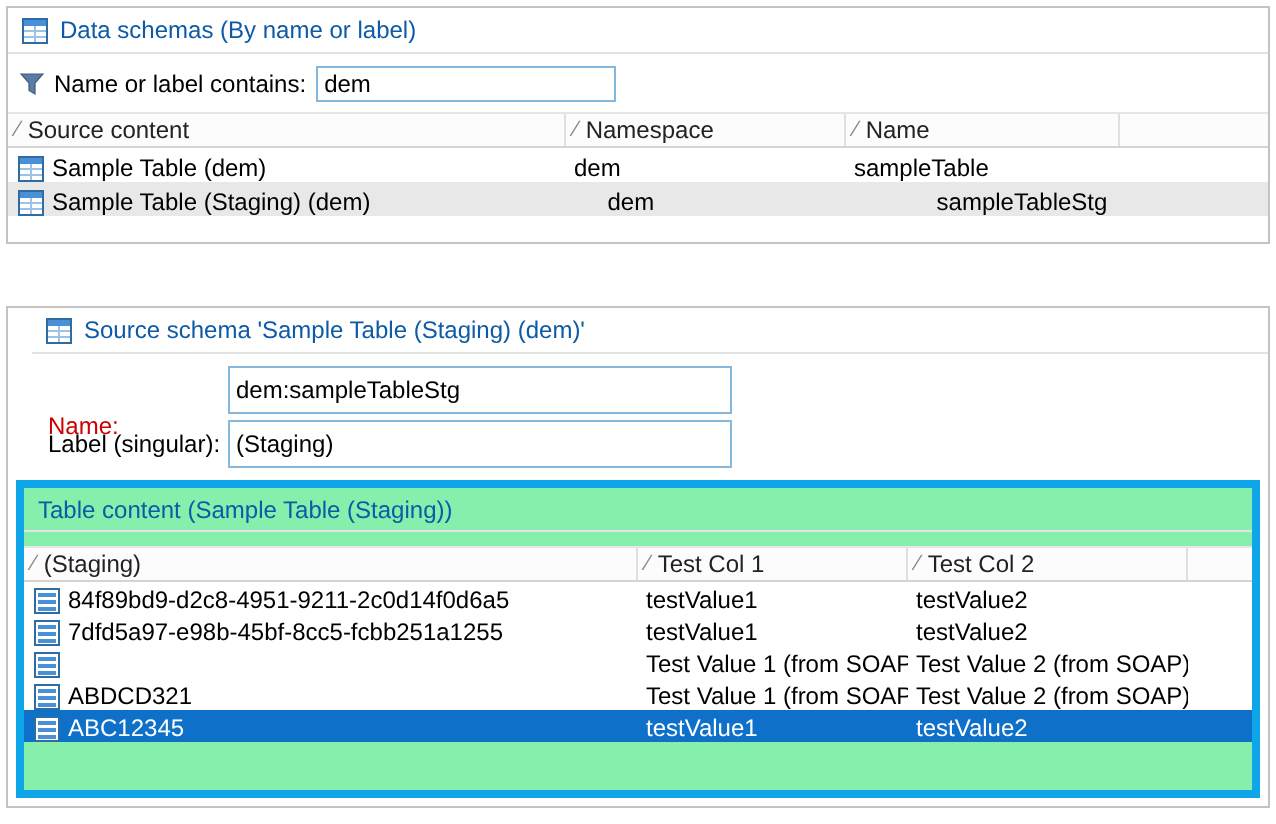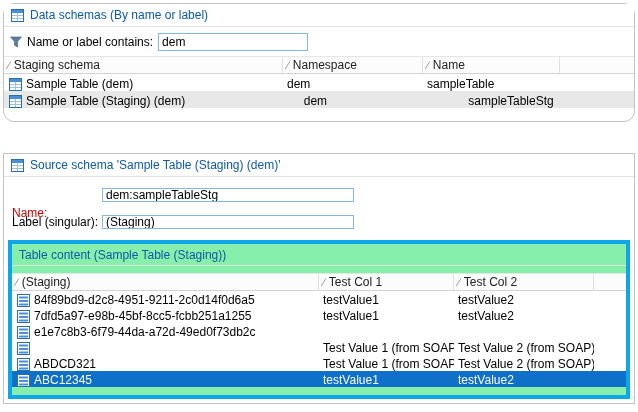--- a/index.html
+++ b/index.html
@@ -11,22 +11,22 @@
     --panel-border:#c3c3c3;
   }
   *{box-sizing:border-box;}
   html,body{margin:0;padding:0;}
   body{
     width:638px;height:412px;position:relative;overflow:hidden;
     background:#ffffff;color:#000;
     font:12px "Liberation Sans", sans-serif;
   }
   .panel{position:absolute;border:1px solid var(--panel-border);background:#fff;}
-  #schemas-panel{left:3px;top:3px;width:632px;height:119px;border-radius:11px;}
-  #detail-panel{left:3px;top:153px;width:632px;bottom:8px;}
+  #schemas-panel{left:3px;top:3px;width:632px;height:119px;}
+  #detail-panel{left:3px;top:153px;width:632px;bottom:8px;padding-left:12px;}
   .panel-header{height:23px;display:flex;align-items:center;gap:6px;padding:0 7px;border-bottom:1px solid #e3e3e3;background:#fff;}
   .panel-title{color:var(--title-blue);white-space:nowrap;}
   .icon{display:inline-flex;align-items:center;flex:0 0 auto;}
   
   .filter-row{height:29px;display:flex;align-items:center;gap:5px;padding:0 6px;}
   .filter-row input{width:150px;height:18px;border:1px solid var(--input-border);font:inherit;padding:0 3px;background:#fff;}
   
   .grid{width:100%;}
   .grid-head{display:flex;height:18px;background:#fcfcfc;border-top:1px solid #e6e6e6;border-bottom:1px solid #d4d4d4;}
   .gh{display:flex;align-items:center;gap:4px;padding:0 4px;border-right:1px solid #e0e0e0;overflow:hidden;white-space:nowrap;color:#222;}
@@ -41,21 +41,21 @@
   .grid-row.selected{background:var(--selection-blue);color:#fff;}
   
   .sg .c1{width:279px;} .sg .c2{width:140px;} .sg .c3{width:137px;}
   
   .cg .c1{width:307px;} .cg .c2{width:135px;} .cg .c3{width:140px;}
   
   .form-row{display:flex;align-items:center;height:20px;margin:8px 0 0 8px;}
   .form-row + .form-row{margin-top:7px;}
   .form-label{width:90px;flex:0 0 auto;}
   .form-label.red{color:var(--label-red);margin-top:35px;}
-  .form-row input{width:252px;height:14px;border:1px solid var(--input-border);font:inherit;padding:0 3px;background:#fff;}
+  .form-row input{width:252px;height:24px;border:1px solid var(--input-border);font:inherit;padding:0 3px;background:#fff;}
   
   #table-content-group{position:absolute;left:4px;right:4px;top:86px;bottom:4px;border:4px solid #0ea5e9;background:#86efac;overflow:hidden;}
   .group-header{height:22px;display:flex;align-items:center;padding:0 7px;border-bottom:1px solid #e3e3e3;}
   .group-title{color:var(--title-blue);white-space:nowrap;}
   .cg{margin-top:7px;}
 </style>
 </head>
 <body>
 
 <section class="panel" id="schemas-panel">
@@ -79,21 +79,21 @@
         </svg>
     </span>
     <label>Name or label contains:</label>
     <input type="text" value="dem" style="">
   </div>
 
   <div class="grid sg">
     <div class="grid-head">
       <div class="gh c1">
         <span class="sort-glyph">∕</span>
-        <span>Staging schema</span>
+        <span>Source content</span>
       </div>
       <div class="gh c2">
         <span class="sort-glyph">∕</span>
         <span>Namespace</span>
       </div>
       <div class="gh c3">
         <span class="sort-glyph">∕</span>
         <span>Name</span>
       </div>
       <div class="gh fill"></div>
@@ -209,36 +209,20 @@
                 <rect x="2" y="9.5" width="9" height="2" fill="#4a90d9"></rect>
               </svg>
             </span>
           <span>7dfd5a97-e98b-45bf-8cc5-fcbb251a1255</span>
         </div>
         <div class="gc c2">testValue1</div>
         <div class="gc c3">testValue2</div>
         <div class="gc fill"></div>
       </div>
 
-      <div class="grid-row compact">
-        <div class="gc c1 iconic">
-          <span class="icon">
-              <svg width="13" height="13" viewBox="0 0 13 13">
-                <rect x="0.5" y="0.5" width="12" height="12" fill="#fff" stroke="#2e6da4"></rect>
-                <rect x="2" y="2.5" width="9" height="2" fill="#4a90d9"></rect>
-                <rect x="2" y="6" width="9" height="2" fill="#4a90d9"></rect>
-                <rect x="2" y="9.5" width="9" height="2" fill="#4a90d9"></rect>
-              </svg>
-            </span>
-          <span>e1e7c8b3-6f79-44da-a72d-49ed0f73db2c</span>
-        </div>
-        <div class="gc c2"></div>
-        <div class="gc c3"></div>
-        <div class="gc fill"></div>
-      </div>
 
       <div class="grid-row compact">
         <div class="gc c1 iconic">
           <span class="icon">
               <svg width="13" height="13" viewBox="0 0 13 13">
                 <rect x="0.5" y="0.5" width="12" height="12" fill="#fff" stroke="#2e6da4"></rect>
                 <rect x="2" y="2.5" width="9" height="2" fill="#4a90d9"></rect>
                 <rect x="2" y="6" width="9" height="2" fill="#4a90d9"></rect>
                 <rect x="2" y="9.5" width="9" height="2" fill="#4a90d9"></rect>
               </svg>

